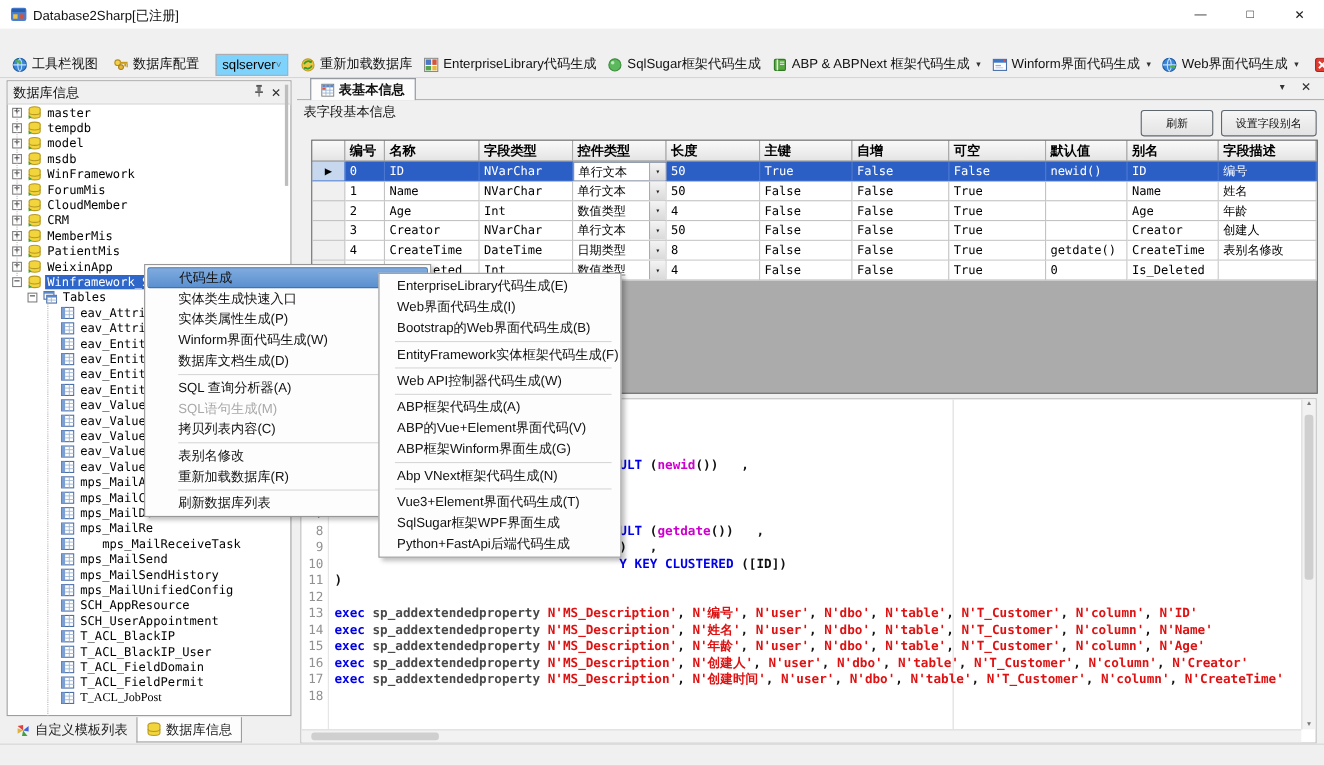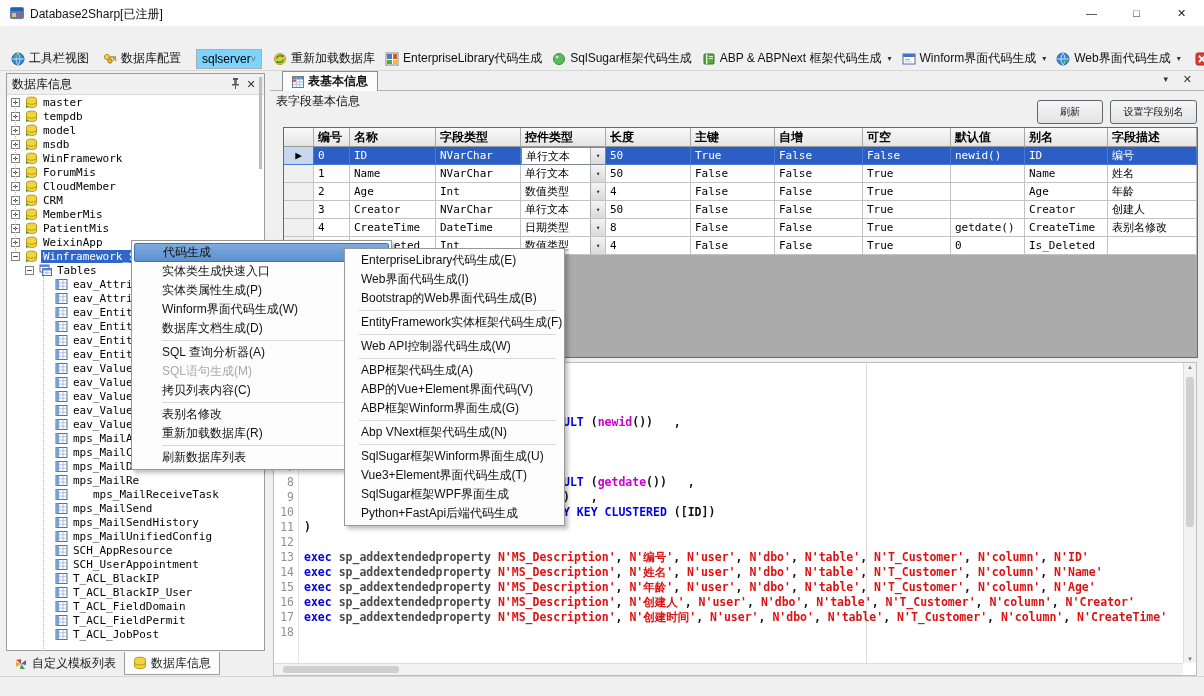--- a/index.html
+++ b/index.html
@@ -557,21 +557,21 @@
           <span class="tlabel">T_ACL_FieldDomain</span>
         </div>
         <div class="trow" style="padding-left: 48px;">
           <span class="ticon i12"><svg width="13" height="13">
               <rect x="1" y="1.5" width="11" height="10" fill="#fff" stroke="#4a6ea8"></rect>
               <rect x="1" y="1.5" width="3.2" height="10" fill="#7ca0d4"></rect>
               <path d="M4.2 4.8h7.8M4.2 8.1h7.8M8 1.5v10" stroke="#9bb4d4" stroke-width="0.8"></path>
             </svg></span>
           <span class="tlabel">T_ACL_FieldPermit</span>
         </div>
-        <div class="trow" style="padding-left: 48px;">
+        <div class="trow" style="padding-left: 48px; font-family: Liberation Serif, serif;">
           <span class="ticon i12"><svg width="13" height="13">
               <rect x="1" y="1.5" width="11" height="10" fill="#fff" stroke="#4a6ea8"></rect>
               <rect x="1" y="1.5" width="3.2" height="10" fill="#7ca0d4"></rect>
               <path d="M4.2 4.8h7.8M4.2 8.1h7.8M8 1.5v10" stroke="#9bb4d4" stroke-width="0.8"></path>
             </svg></span>
           <span class="tlabel">T_ACL_JobPost</span>
         </div>
       </div>
     <div id="tree-scrollthumb"></div>
   </div>
@@ -792,19 +792,18 @@
       <div class="mi"><span>EntityFramework实体框架代码生成(F)</span></div>
       <div class="msep"></div>
       <div class="mi"><span>Web API控制器代码生成(W)</span></div>
       <div class="msep"></div>
       <div class="mi"><span>ABP框架代码生成(A)</span></div>
       <div class="mi"><span>ABP的Vue+Element界面代码(V)</span></div>
       <div class="mi"><span>ABP框架Winform界面生成(G)</span></div>
       <div class="msep"></div>
       <div class="mi"><span>Abp VNext框架代码生成(N)</span></div>
       <div class="msep"></div>
-      <div class="mi"><span>SqlSugar框架Winform界面生成(U)</span></div>
       <div class="mi"><span>Vue3+Element界面代码生成(T)</span></div>
       <div class="mi"><span>SqlSugar框架WPF界面生成</span></div>
       <div class="mi"><span>Python+FastApi后端代码生成</span></div>
     </div>
 
 </div>
 
 </body></html>

